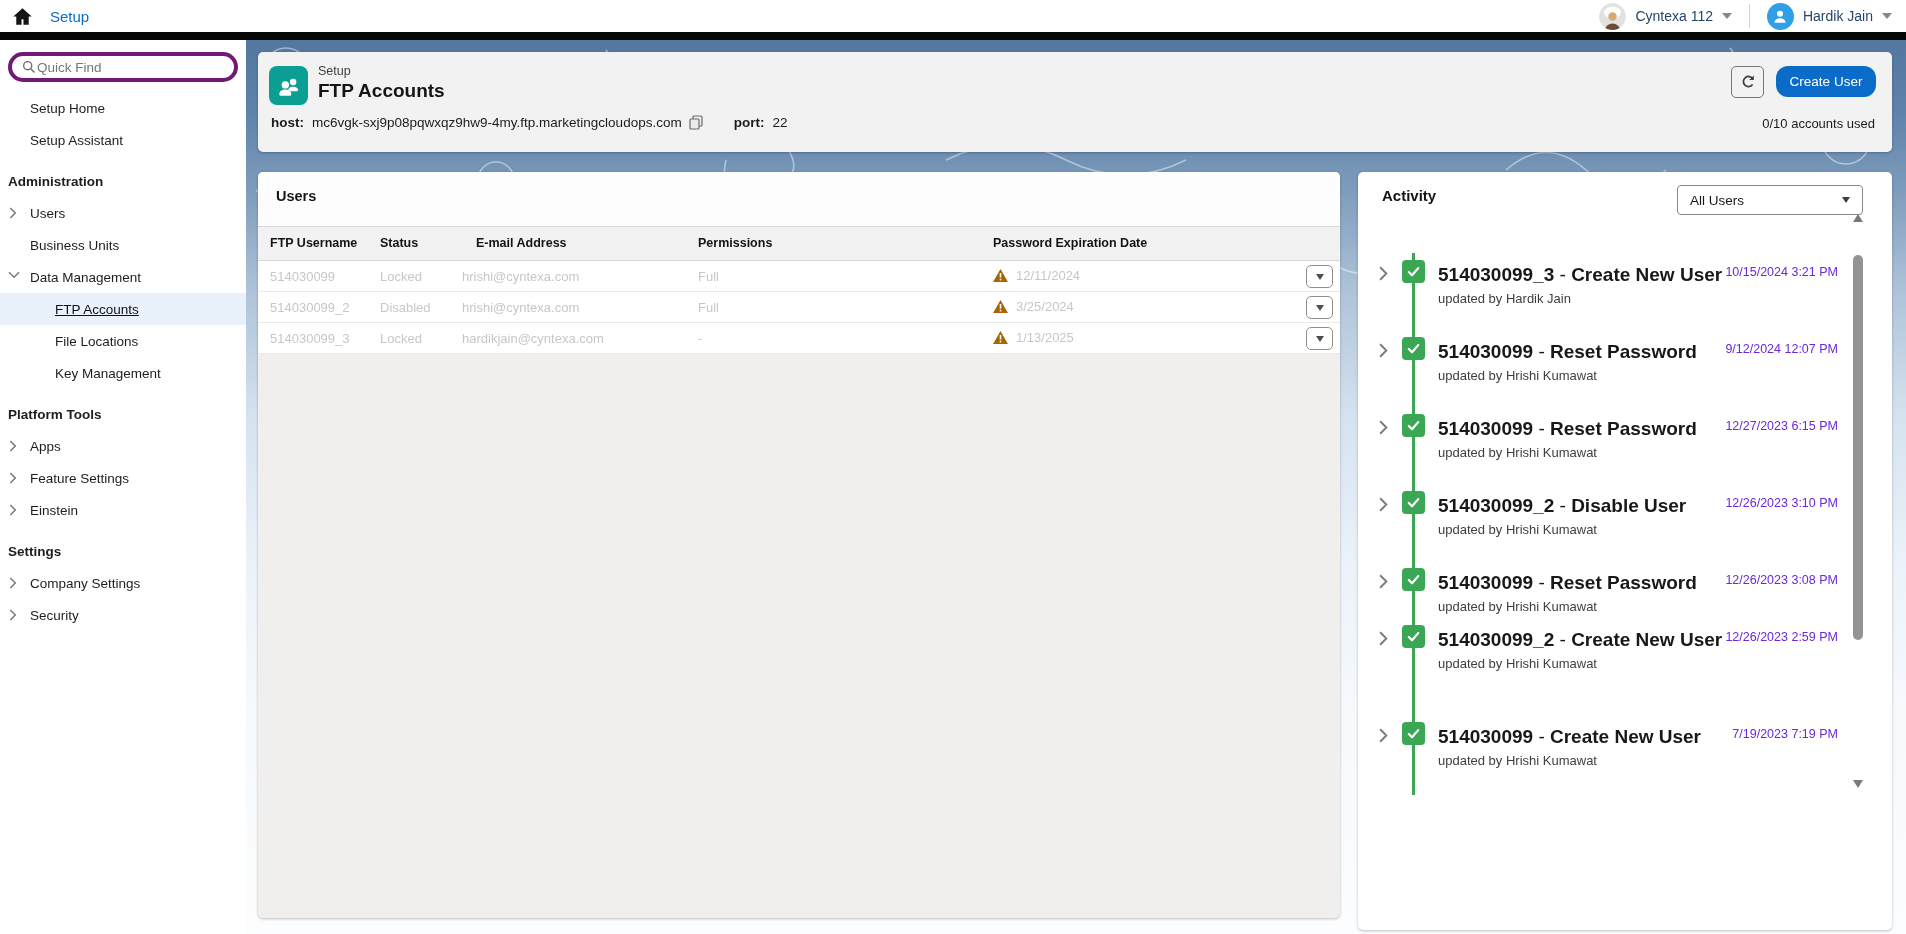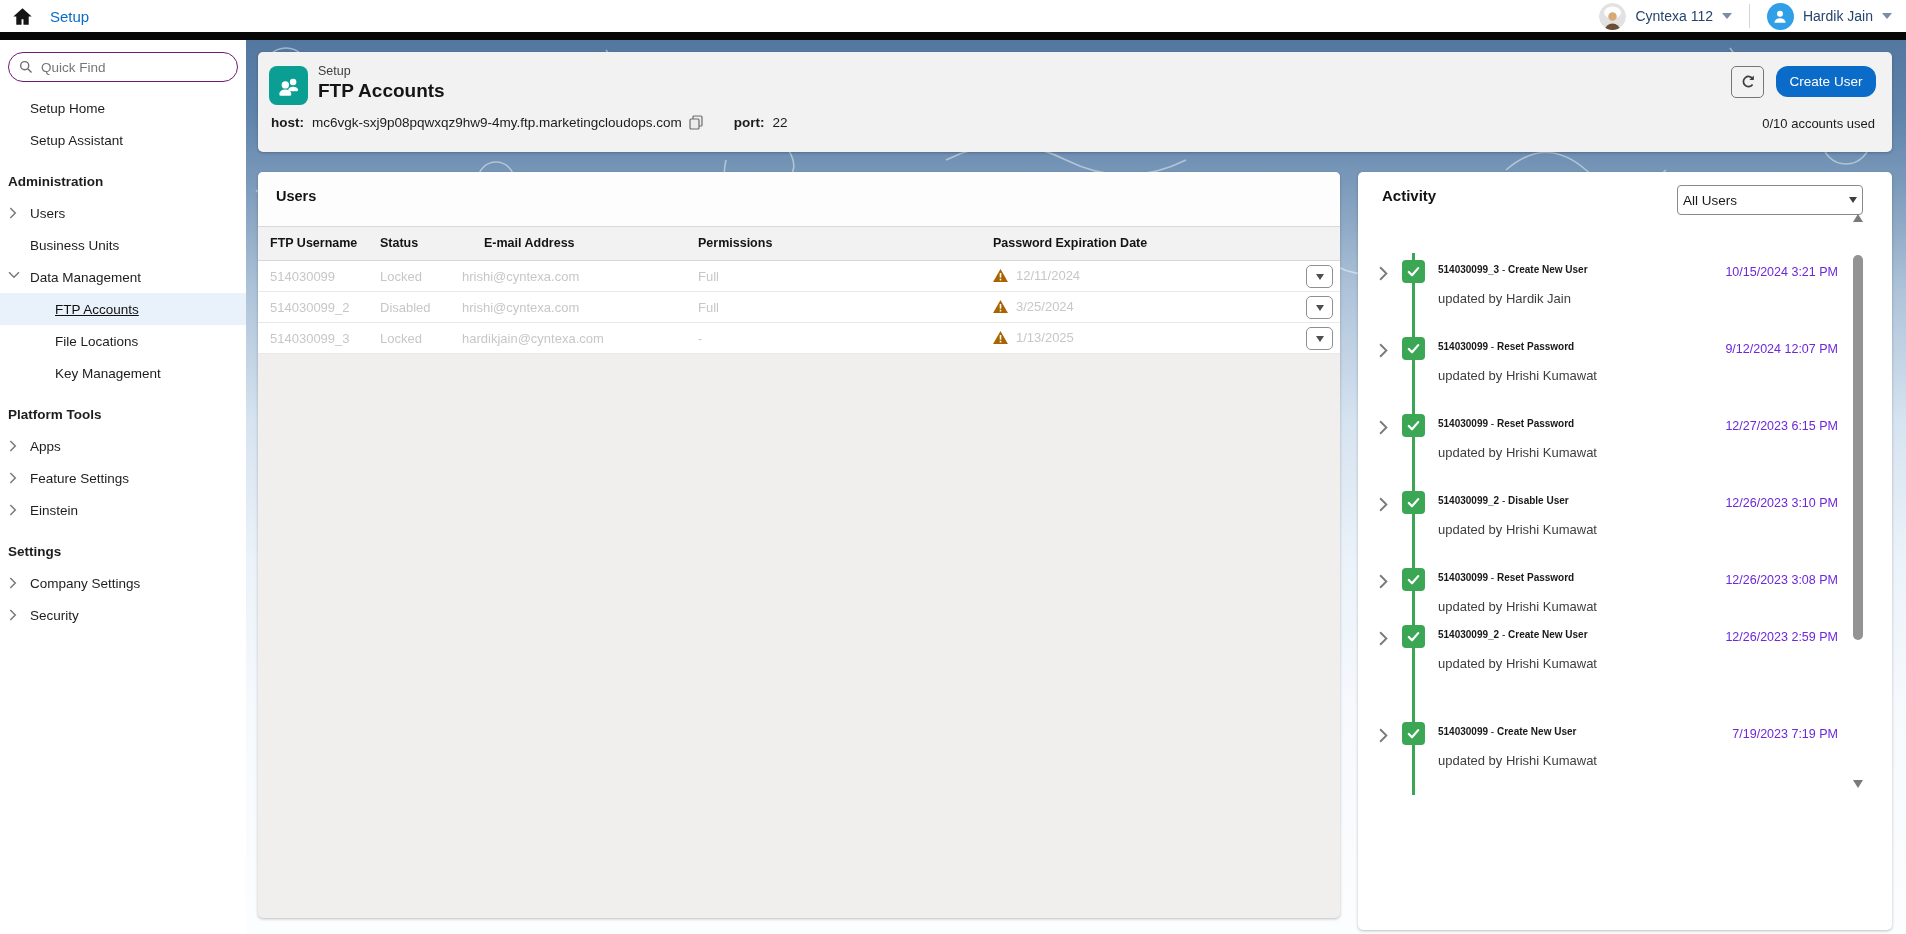--- a/index.html
+++ b/index.html
@@ -13,21 +13,21 @@
   .topbar-right { margin-left:auto; display:flex; align-items:center; gap:9px; }
   .einstein { width:27px; height:27px; border-radius:50%; overflow:hidden; flex:none; }
   .org-name,.user-name { font-size:14px; color:#26456b; cursor:pointer; }
   .caret { width:0; height:0; border-left:5px solid transparent; border-right:5px solid transparent; border-top:6px solid #7b8ca5; display:inline-block; }
   .tb-divider { width:1px; height:24px; background:#d4d4d4; margin:0 8px; }
   .user-avatar { width:27px; height:27px; border-radius:50%; background:#2f9fe8; display:flex; align-items:center; justify-content:center; flex:none; }
   .black-strip { position:absolute; left:0; top:32px; width:1906px; height:8px; background:#070707; }
 
   
   .sidebar { position:absolute; left:0; top:40px; width:246px; height:894px; background:#fff; overflow:hidden; }
-  .qf { margin:12px 8px 10px 8px; height:30px; border:1px solid #701a75; border-radius:15px; display:flex; align-items:center; padding:0 10px; gap:8px; background:#fff; }
+  .qf { margin:12px 8px 10px 8px; height:30px; border:4px solid #701a75; border-radius:15px; display:flex; align-items:center; padding:0 10px; gap:1px; background:#fff; }
   .qf input { border:none; outline:none; font-size:13.5px; color:#333; width:170px; font-family:inherit; background:transparent; }
   .qf input::placeholder { color:#767676; }
   .nav-row { position:relative; height:32px; display:flex; align-items:center; font-size:13.5px; color:#1d1d1d; cursor:pointer; }
   .nav-row .lbl { padding-left:30px; }
   .nav-row.child .lbl { padding-left:55px; }
   .nav-row.header { font-weight:bold; margin-top:9px; cursor:default; }
   .nav-row.header .lbl { padding-left:8px; }
   .nav-row.selected { background:#e9f2fb; }
   .nav-row.selected .lbl { text-decoration:underline; color:#111; }
   .nav-chev { position:absolute; left:9px; top:10px; width:11px; height:11px; display:inline-flex; }
@@ -61,28 +61,28 @@
   .tbl-head .cell { position:absolute; top:9px; font-size:12.5px; font-weight:bold; color:#141414; }
   .tbl-row { position:absolute; left:0; width:100%; height:31px; background:#fff; border-bottom:1px solid #e9e9e9; }
   .tbl-row .cell { position:absolute; top:8px; font-size:13px; color:#c9c7c5; }
   .warn-wrap { display:flex; align-items:center; gap:8px; }
   .row-menu-btn { position:absolute; left:1048px; top:4px; width:27px; height:23px; border:1px solid #8f8f8f; border-radius:5px; background:#fff; display:flex; align-items:center; justify-content:center; cursor:pointer; }
   .mini-caret { width:0; height:0; border-left:4.5px solid transparent; border-right:4.5px solid transparent; border-top:6px solid #4e4e4e; }
 
   
   .act-card { left:1358px; top:172px; width:534px; height:758px; background:#fff; }
   .act-title { position:absolute; left:24px; top:15px; font-size:15px; font-weight:bold; color:#141414; }
-  .act-filter { position:absolute; left:319px; top:13px; width:186px; height:30px; border:1px solid #8a8a8a; border-radius:4px; background:#fff; display:flex; align-items:center; padding:0 5px; cursor:pointer; }
+  .act-filter { position:absolute; left:319px; top:13px; width:186px; height:30px; border:1px solid #8a8a8a; border-radius:4px; background:#fff; display:flex; align-items:center; padding:0 12px; cursor:pointer; }
   .act-filter .val { font-size:13.5px; color:#181818; }
   .act-filter .mini-caret { margin-left:auto; border-top-color:#3e3e3c; }
   .timeline-line { position:absolute; left:54px; top:81px; width:3px; height:542px; background:#3ba755; }
   .act-item { position:absolute; left:0; width:534px; height:56px; }
   .act-chev { position:absolute; left:20px; top:7px; width:11px; height:13px; cursor:pointer; }
   .act-check { position:absolute; left:44px; top:1px; width:23px; height:23px; border-radius:4px; background:#3ba755; display:flex; align-items:center; justify-content:center; }
-  .act-title-line { position:absolute; left:80px; top:5px; font-size:10px; color:#181818; white-space:nowrap; }
+  .act-title-line { position:absolute; left:80px; top:5px; font-size:19px; color:#181818; white-space:nowrap; }
   .act-title-line b { font-weight:bold; }
   .act-sub { position:absolute; left:80px; top:32px; font-size:13px; color:#3e3e3c; }
   .act-date { position:absolute; right:54px; top:6px; font-size:12.5px; color:#6d28d9; }
   .act-scroll { position:absolute; left:492px; top:40px; width:17px; height:578px; }
   .scroll-up,.scroll-down { position:absolute; left:3px; width:0; height:0; border-left:5.5px solid transparent; border-right:5.5px solid transparent; cursor:pointer; }
   .scroll-up { top:2px; border-bottom:8px solid #7a7a7a; }
   .scroll-down { bottom:2px; border-top:8px solid #7a7a7a; }
   .scroll-thumb { position:absolute; left:3px; top:43px; width:10px; height:385px; border-radius:6px; background:#939393; cursor:grab; }
 </style>
 </head>
@@ -279,21 +279,21 @@
     <span class="accounts-used">0/10 accounts used</span>
   </div>
 
   <div class="card users-card">
     <div class="users-title-band">
       <span class="users-title">Users</span>
     </div>
     <div class="tbl-head" id="tblHead">
         <span class="cell" style="left: 12px;">FTP Username</span>
         <span class="cell" style="left: 122px;">Status</span>
-        <span class="cell" style="left: 212px; padding-left: 14px;">E-mail Address</span>
+        <span class="cell" style="left: 204px; padding-left: 14px;">E-mail Address</span>
         <span class="cell" style="left: 440px;">Permissions</span>
         <span class="cell" style="left: 735px;">Password Expiration Date</span>
       </div>
     <div id="tblBody">
         <div class="tbl-row" style="top: 89px;">
           <span class="cell" style="left: 12px;">514030099</span>
           <span class="cell" style="left: 122px;">Locked</span>
           <span class="cell" style="left: 204px;">hrishi@cyntexa.com</span>
           <span class="cell" style="left: 440px;">Full</span>
           <span class="cell warn-wrap" style="left: 735px; top: 7px;">

